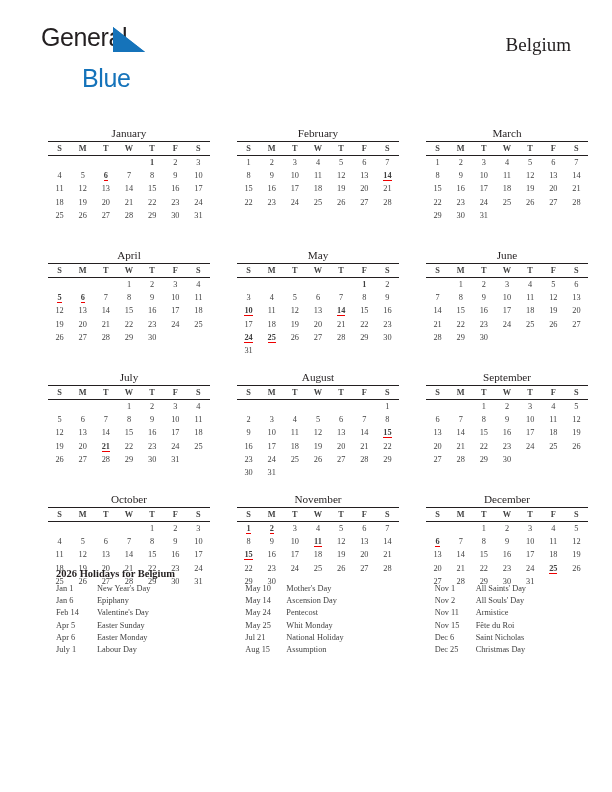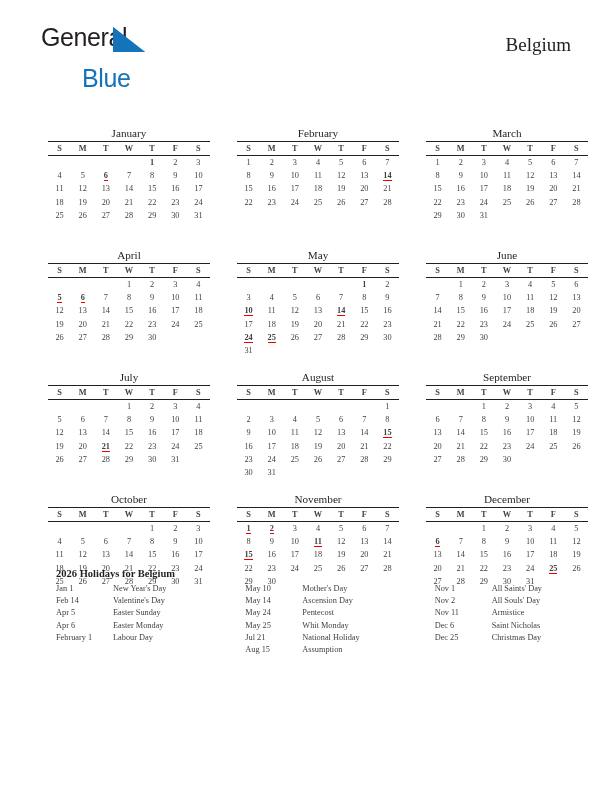--- a/index.html
+++ b/index.html
@@ -159,21 +159,20 @@
     font-size: 8.3px;
     color: #3f3f3f;
     line-height: 12.2px;
   }
   .hol-date {
     width: 41px;
     flex: 0 0 41px;
   }
   .hol-name {
     flex: 1;
-    margin-left: 16px;
   }
 </style>
 </head>
 <body>
 
 <div class="header">
   <div class="logo">
     <span class="logo-general">General</span>
     <svg class="logo-tri" viewBox="0 0 32 25">
       <polygon points="0,0 0,25 32,25" fill="#1573ba" transform="translate(0,0) scale(1,1)"></polygon>
@@ -971,33 +970,37 @@
 
 <div class="holidays">
   <div class="hol-title">2026 Holidays for Belgium</div>
   <div class="hol-cols" id="holidays-columns">
       <div class="hol-col">
         <div class="hol-item">
           <span class="hol-date">Jan 1</span>
           <span class="hol-name">New Year's Day</span>
         </div>
         <div class="hol-item">
+          <span class="hol-date">Jan 6</span>
+          <span class="hol-name">Epiphany</span>
+        </div>
+        <div class="hol-item">
           <span class="hol-date">Feb 14</span>
           <span class="hol-name">Valentine's Day</span>
         </div>
         <div class="hol-item">
           <span class="hol-date">Apr 5</span>
           <span class="hol-name">Easter Sunday</span>
         </div>
         <div class="hol-item">
           <span class="hol-date">Apr 6</span>
           <span class="hol-name">Easter Monday</span>
         </div>
         <div class="hol-item">
-          <span class="hol-date">February 1</span>
+          <span class="hol-date">July 1</span>
           <span class="hol-name">Labour Day</span>
         </div>
       </div>
       <div class="hol-col">
         <div class="hol-item">
           <span class="hol-date">May 10</span>
           <span class="hol-name">Mother's Day</span>
         </div>
         <div class="hol-item">
           <span class="hol-date">May 14</span>
@@ -1025,20 +1028,24 @@
           <span class="hol-date">Nov 1</span>
           <span class="hol-name">All Saints' Day</span>
         </div>
         <div class="hol-item">
           <span class="hol-date">Nov 2</span>
           <span class="hol-name">All Souls' Day</span>
         </div>
         <div class="hol-item">
           <span class="hol-date">Nov 11</span>
           <span class="hol-name">Armistice</span>
+        </div>
+        <div class="hol-item">
+          <span class="hol-date">Nov 15</span>
+          <span class="hol-name">Fête du Roi</span>
         </div>
         <div class="hol-item">
           <span class="hol-date">Dec 6</span>
           <span class="hol-name">Saint Nicholas</span>
         </div>
         <div class="hol-item">
           <span class="hol-date">Dec 25</span>
           <span class="hol-name">Christmas Day</span>
         </div>
       </div>

